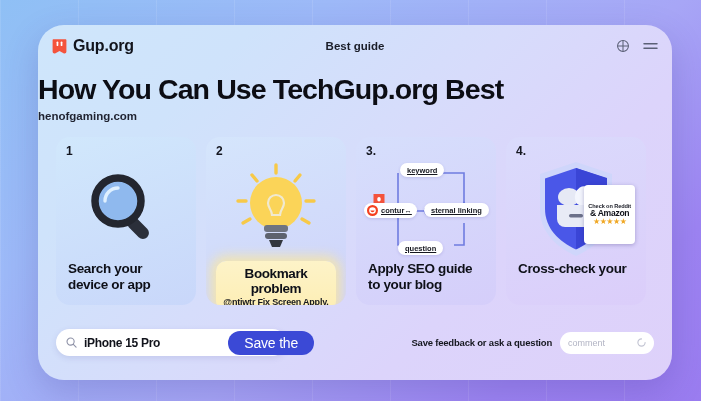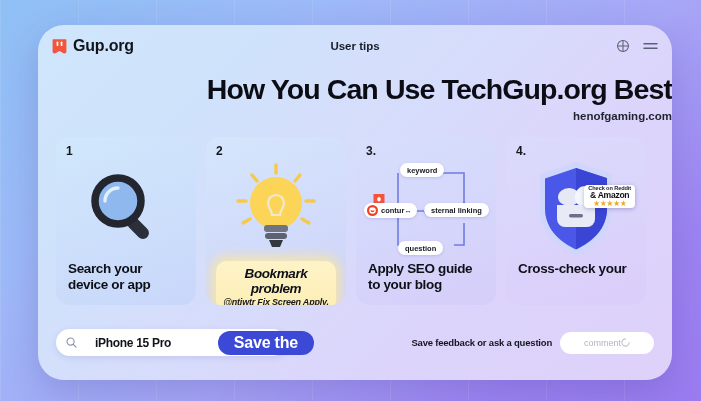--- a/index.html
+++ b/index.html
@@ -32,27 +32,27 @@
   .logo { position: absolute; left: 14px; display: flex; align-items: center; gap: 6px; }
   .logo-mark { width: 15px; height: 17px; display: block; }
   .logo-text { font-size: 16px; font-weight: 700; color: #12141c; letter-spacing: -.2px; }
   .topbar-title {
     position: absolute; left: 0; right: 0; text-align: center;
     font-size: 11.5px; font-weight: 700; color: #1a1d28;
   }
   .topbar-icons { position: absolute; right: 14px; display: flex; align-items: center; gap: 13px; }
   .ic { color: #5b6076; display: block; }
   
-  .hero { text-align: right; margin-top: 8px; }
+  .hero { text-align: left; margin-top: 8px; }
   .hero h1 {
     font-size: 28.5px; font-weight: 800; color: #0c0d14;
     letter-spacing: -0.9px; line-height: 1.05;
   }
   .hero .sub {
-    margin-top: 5px; font-size: 11.5px; font-weight: 700; color: #1f2230; margin-left: 13px;
+    margin-top: 5px; font-size: 11.5px; font-weight: 700; color: #1f2230;
   }
   
   .cards {
     position: absolute; left: 18px; top: 112px;
     display: flex; gap: 10px;
   }
   .card {
     width: 140px; height: 168px;
     border-radius: 14px;
     position: relative;
@@ -75,59 +75,59 @@
   .card-label {
     text-align: left; font-size: 13.5px; font-weight: 800; color: #0e1018;
     line-height: 1.18; letter-spacing: -.35px; padding: 0 4px;
   }
   
   .hl-box {
     margin: 0 2px; border-radius: 10px; padding: 5px 4px 4px;
     background: linear-gradient(180deg, #fdf3c8 0%, #fdeeb4 100%);
     box-shadow: 0 0 12px 5px rgba(253,232,150,.75);
     text-align: center;
-    font-style: italic;
   }
   .hl-title { font-size: 13.5px; font-weight: 800; color: #0e1018; letter-spacing: -.4px; }
   .hl-sub { font-size: 9px; font-weight: 700; color: #16181f; margin-top: 1px; letter-spacing: -.2px; }
   
   .bottom {
     position: absolute; left: 18px; right: 18px; bottom: 24px;
     display: flex; align-items: center;
   }
   .search-wrap { position: relative; display: flex; align-items: center; }
   .search-field {
     width: 230px; height: 27px; border-radius: 14px; background: #fff;
-    display: flex; align-items: center; gap: 18px; padding: 7px 10px;
+    display: flex; align-items: center; gap: 7px; padding: 7px 10px;
     box-shadow: 0 2px 6px rgba(70,60,140,.13);
   }
   .search-val { font-size: 12px; font-weight: 700; color: #11131b; letter-spacing: -.3px; }
   .save-btn {
     position: absolute; right: -28px;
     height: 24px; padding: 0 16px; border-radius: 13px;
     background: #3b49d6; color: #fff;
-    font-size: 16px; font-weight: 700;
+    font-size: 14px; font-weight: 400;
     display: flex; align-items: center; justify-content: center;
     border: none; letter-spacing: -.2px;
   }
   .feedback { margin-left: auto; display: flex; align-items: center; gap: 8px; }
   .fb-label { font-size: 9.5px; font-weight: 700; color: #15171f; letter-spacing: -.2px; }
   .comment-field {
     width: 94px; height: 22px; border-radius: 11px; background: #fff;
-    display: flex; align-items: center; justify-content: center;
+    display: flex; align-items: center; justify-content: space-between;
     padding: 0 8px;
   }
   .comment-ph { font-size: 9px; color: #b2b4c4; }
   
   .flow { position: relative; width: 128px; height: 96px; }
   .pill {
     position: absolute; background: #fff; border-radius: 9px;
     font-size: 7.5px; font-weight: 700; color: #15171f;
     padding: 2.5px 7px; white-space: nowrap;
     box-shadow: 0 1px 3px rgba(60,50,140,.16);
+    text-decoration: underline;
   }
   .pill.kw { left: 36px; top: 2px; }
   .pill.il { left: 60px; top: 42px; }
   .pill.op { left: 34px; top: 80px; }
   .pill.ct {
     left: 0px; top: 42px; display: flex; align-items: center; gap: 3px;
     padding: 2px 5px 2px 3px;
   }
   .stars { letter-spacing: -0.5px; }
 </style>
@@ -140,21 +140,21 @@
 
   <div class="topbar">
     <div class="logo">
       <svg class="logo-mark" viewBox="0 0 15 17">
         <path d="M1.6 1.2h11.8c.6 0 1 .4 1 1v11.3c0 1.6-1.6 2.5-2.9 1.7L7.5 13l-4 2.2c-1.3.8-2.9-.1-2.9-1.7V2.2c0-.6.4-1 1-1z" fill="#f4533c"></path>
         <rect x="4.6" y="3.4" width="1.7" height="4.6" rx=".85" fill="#fff"></rect>
         <rect x="8.7" y="3.4" width="1.7" height="4.6" rx=".85" fill="#fff"></rect>
       </svg>
       <span class="logo-text">Gup.org</span>
     </div>
-    <div class="topbar-title">User tips</div>
+    <div class="topbar-title">Best guide</div>
     <div class="topbar-icons">
       <svg class="ic" width="14" height="14" viewBox="0 0 16 16">
         <circle cx="8" cy="8" r="6.2" fill="none" stroke="#5b6076" stroke-width="1.2"></circle>
         <path d="M8 1.8v12.4M1.8 8h12.4" stroke="#5b6076" stroke-width="1.2"></path>
       </svg>
       <svg class="ic" width="15" height="12" viewBox="0 0 16 12">
         <path d="M1 3.6h14M1 8.4h14" stroke="#5b6076" stroke-width="1.4" stroke-linecap="round"></path>
       </svg>
     </div>
   </div>
@@ -246,21 +246,21 @@
         <div style="position:relative;width:110px;height:100px">
           <svg width="110" height="100" viewBox="0 0 110 100" style="position:absolute;left:0;top:0">
             <path d="M55 3l36 12v35c0 23-16 38-36 47C35 88 19 73 19 50V15z" fill="#cfd6fb"></path>
             <path d="M55 9l31 10.5v30c0 20-14 33-31 41-17-8-31-21-31-41v-30z" fill="#4a57e8"></path>
             <path d="M55 9v81c17-8 31-21 31-41v-30z" fill="#3a45d6"></path>
             <ellipse cx="48" cy="38" rx="11" ry="9" fill="#e6e9f5"></ellipse>
             <ellipse cx="62" cy="37" rx="8" ry="10" fill="#f4f6fd" transform="rotate(18 62 37)"></ellipse>
             <path d="M36 46h38v14a8 8 0 0 1-8 8H44a8 8 0 0 1-8-8z" fill="#e8ebf6"></path>
             <rect x="48" y="55" width="14" height="3.4" rx="1.7" fill="#6c718a"></rect>
           </svg>
-          <div style="position:absolute;right:-4px;top:26px;background:#fff;border-radius:4px;padding:0 4px;box-shadow:0 1px 4px rgba(40,30,110,.3);text-align:center">
+          <div style="position:absolute;right:-4px;top:26px;background:#fff;border-radius:4px;padding:18px 4px;box-shadow:0 1px 4px rgba(40,30,110,.3);text-align:center">
             <div style="font-size:5.6px;font-weight:700;color:#1a1c26;letter-spacing:-.1px">Check on Reddit</div>
             <div style="font-size:8.6px;font-weight:800;color:#0e1018;letter-spacing:-.3px;line-height:1.1">&amp; Amazon</div>
             <div class="stars" style="font-size:8px;color:#f0a825;line-height:1">★★★★★</div>
           </div>
         </div>
       </div>
       <div class="card-label">Cross-check your</div>
     </div>
   </div>
 

